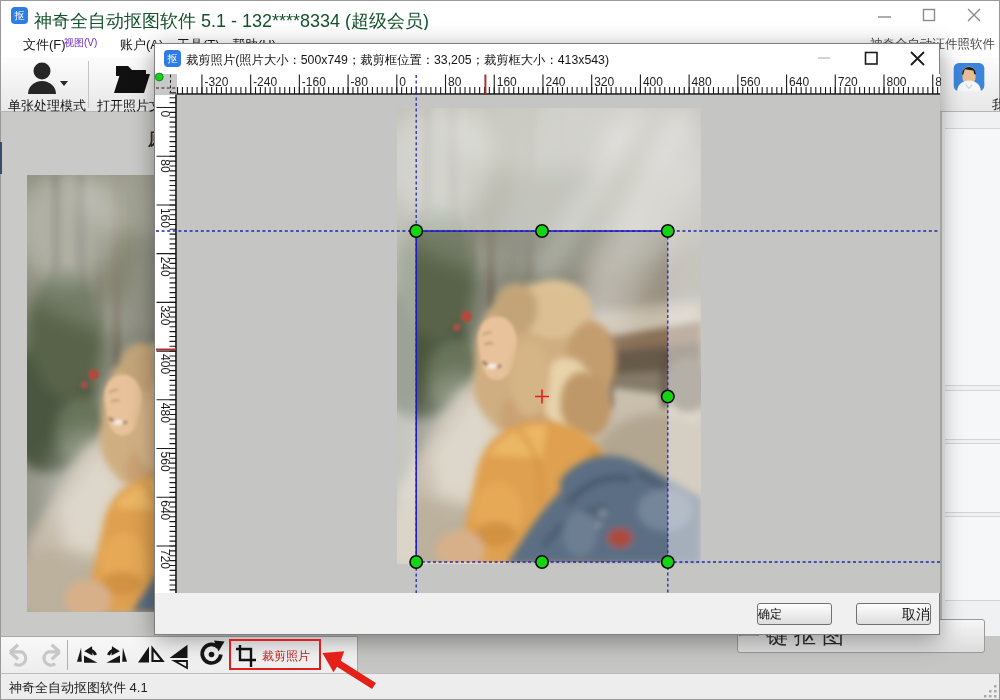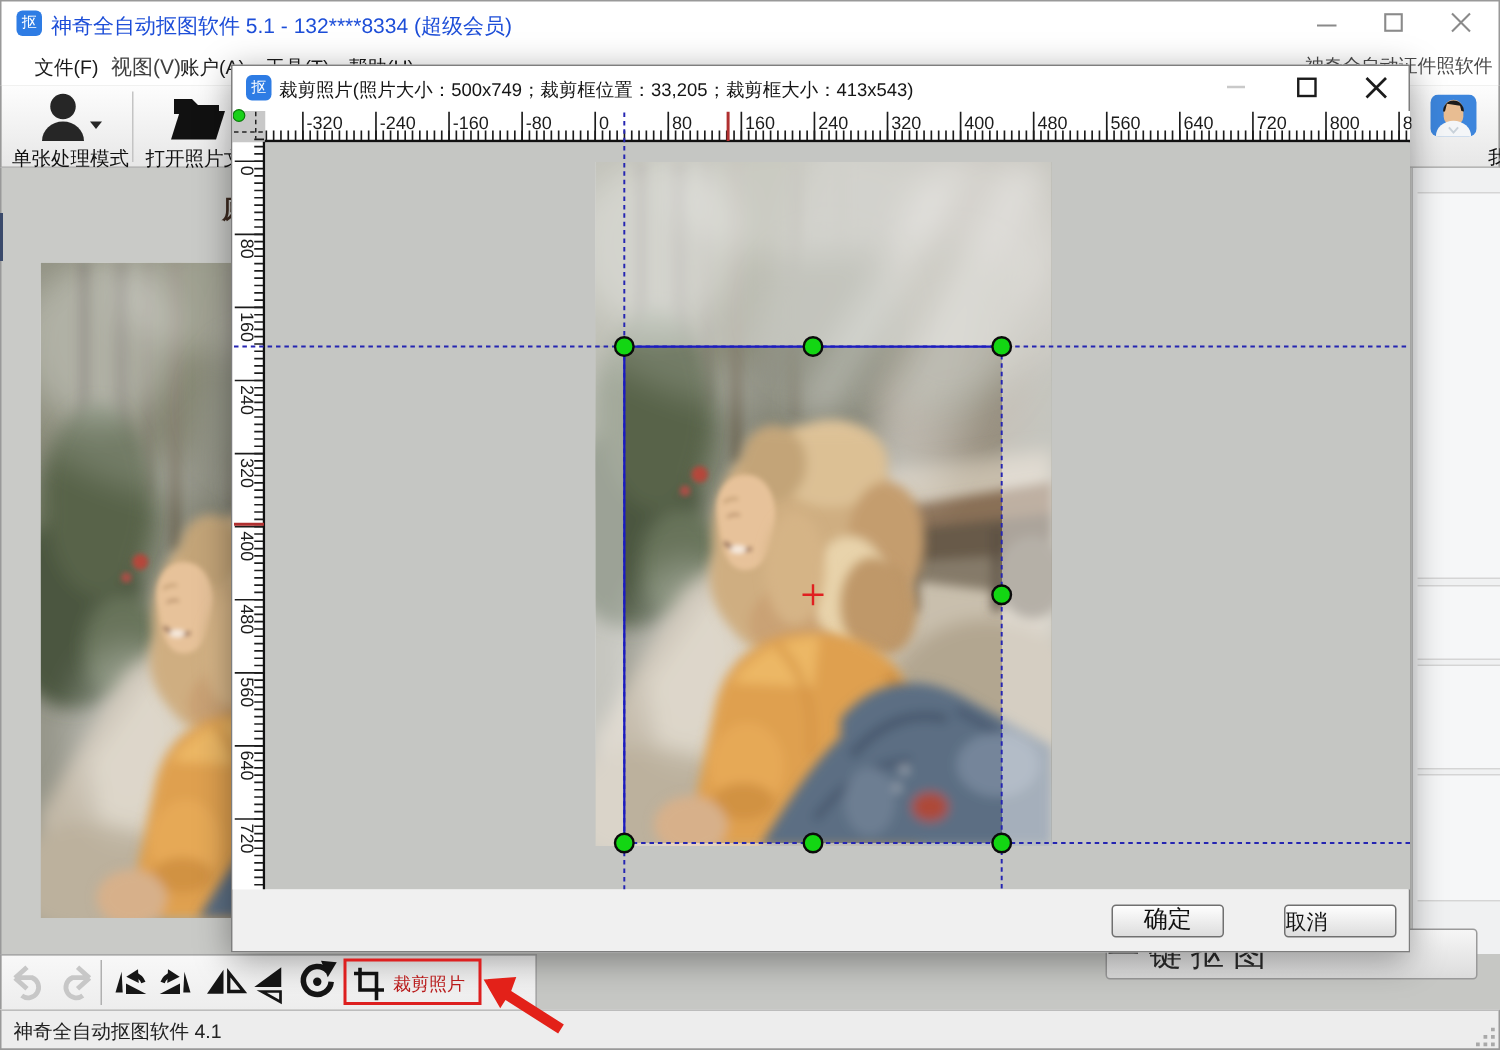--- a/index.html
+++ b/index.html
@@ -125,31 +125,31 @@
   <circle cx="330" cy="685" r="3" fill="#dde2e6"></circle>
  </g>
 
  <ellipse cx="250" cy="120" rx="300" ry="160" fill="#ffffff" opacity="0.16" filter="url(#b18)"></ellipse>
 </symbol>
 </defs>
 </svg>
 
 <div class="abs" style="left:0;top:0;width:1000px;height:30px;background:#fff;border-top:1px solid #999;border-left:1px solid #999;border-right:1px solid #999">
  <div class="abs" style="left:10px;top:6px;width:17px;height:17px;background:#2e7ce4;border-radius:4px;color:#fff;font-size:10px;text-align:center;line-height:17px">抠</div>
- <div class="abs" style="left:33px;top:8px;font-size:14px;color:#1d4ed8">神奇全自动抠图软件 5.1 - 132****8334 (超级会员)</div>
+ <div class="abs" style="left:33px;top:8px;font-size:18px;color:#14532d">神奇全自动抠图软件 5.1 - 132****8334 (超级会员)</div>
  <svg class="abs" style="left:860px;top:0" width="140" height="30">
   <path d="M17,16 h13" stroke="#8a8a8a" stroke-width="1.4" fill="none"></path>
   <rect x="62.5" y="8.5" width="11" height="11" stroke="#8a8a8a" stroke-width="1.4" fill="none"></rect>
   <path d="M107,8 l12,12 M119,8 l-12,12" stroke="#8a8a8a" stroke-width="1.4" fill="none"></path>
  </svg>
 </div>
 
 <div class="abs" style="left:0;top:30px;width:1000px;height:27px;background:#fff;border-left:1px solid #999;border-right:1px solid #999">
  <div class="abs" style="left:22px;top:6px;font-size:13px;color:#1a1a1a">文件(F)</div>
- <div class="abs" style="left:73px;top:6px;font-size:14px;color:#404040">视图(V)</div>
+ <div class="abs" style="left:63px;top:6px;font-size:10px;color:#6d28d9">视图(V)</div>
  <div class="abs" style="left:119px;top:6px;font-size:13px;color:#1a1a1a">账户(A)</div>
  <div class="abs" style="left:176px;top:6px;font-size:13px;color:#1a1a1a">工具(T)</div>
  <div class="abs" style="left:231px;top:6px;font-size:13px;color:#1a1a1a">帮助(H)</div>
  <div class="abs" style="left:869px;top:6px;font-size:12.5px;color:#4a4a4a">神奇全自动证件照软件</div>
 </div>
 
 <div class="abs" style="left:0;top:57px;width:1000px;height:55px;background:linear-gradient(#fdfdfd,#e7e7e7);border-left:1px solid #999;border-right:1px solid #999;border-bottom:1px solid #b6b6b6">
  <svg class="abs" style="left:25px;top:5px" width="45" height="32">
   <circle cx="16" cy="9" r="8.5" fill="#262626"></circle>
   <path d="M2,32 a14,13 0 0 1 28,0 Z" fill="#262626"></path>
@@ -333,22 +333,22 @@
         <circle cx="387.0" cy="518.0" r="6.2"></circle>
         <circle cx="512.8" cy="518.0" r="6.2"></circle>
   </g>
 
   <g stroke="#e02020" stroke-width="1.6">
    <path d="M380.0,352.5 h14 M387.0,345.5 v14"></path>
   </g>
  </svg>
 
  <div class="abs" style="left:0;top:549px;width:784px;height:41px;background:#f0f0f0"></div>
- <div class="abs" style="left:586px;top:559px;width:75px;height:22px;background:linear-gradient(#fefefe,#dddddd);border:1px solid #707070;border-radius:3px;text-align:center;font-size:16px;color:#111;line-height:20px">确定</div>
- <div class="abs" style="left:701px;top:559px;width:75px;height:22px;background:linear-gradient(#fefefe,#dddddd);border:1px solid #707070;border-radius:3px;text-align:left;font-size:14px;color:#111;line-height:20px">取消</div>
+ <div class="abs" style="left:602px;top:559px;width:75px;height:22px;background:linear-gradient(#fefefe,#dddddd);border:1px solid #707070;border-radius:3px;font-size:12px;color:#111;line-height:20px">确定</div>
+ <div class="abs" style="left:701px;top:559px;width:75px;height:22px;background:linear-gradient(#fefefe,#dddddd);border:1px solid #707070;border-radius:3px;text-align:right;font-size:14px;color:#111;line-height:20px">取消</div>
 </div>
 
 <div class="abs" style="z-index:6;left:236px;top:645px;width:20px;height:22px">
  <svg width="20" height="22">
       <g stroke="#111" stroke-width="2.4" fill="none">
   <path d="M4,0 V15 H20"></path>
         <path d="M0,4 H15 V22"></path>
       </g>
     </svg>
 </div>

